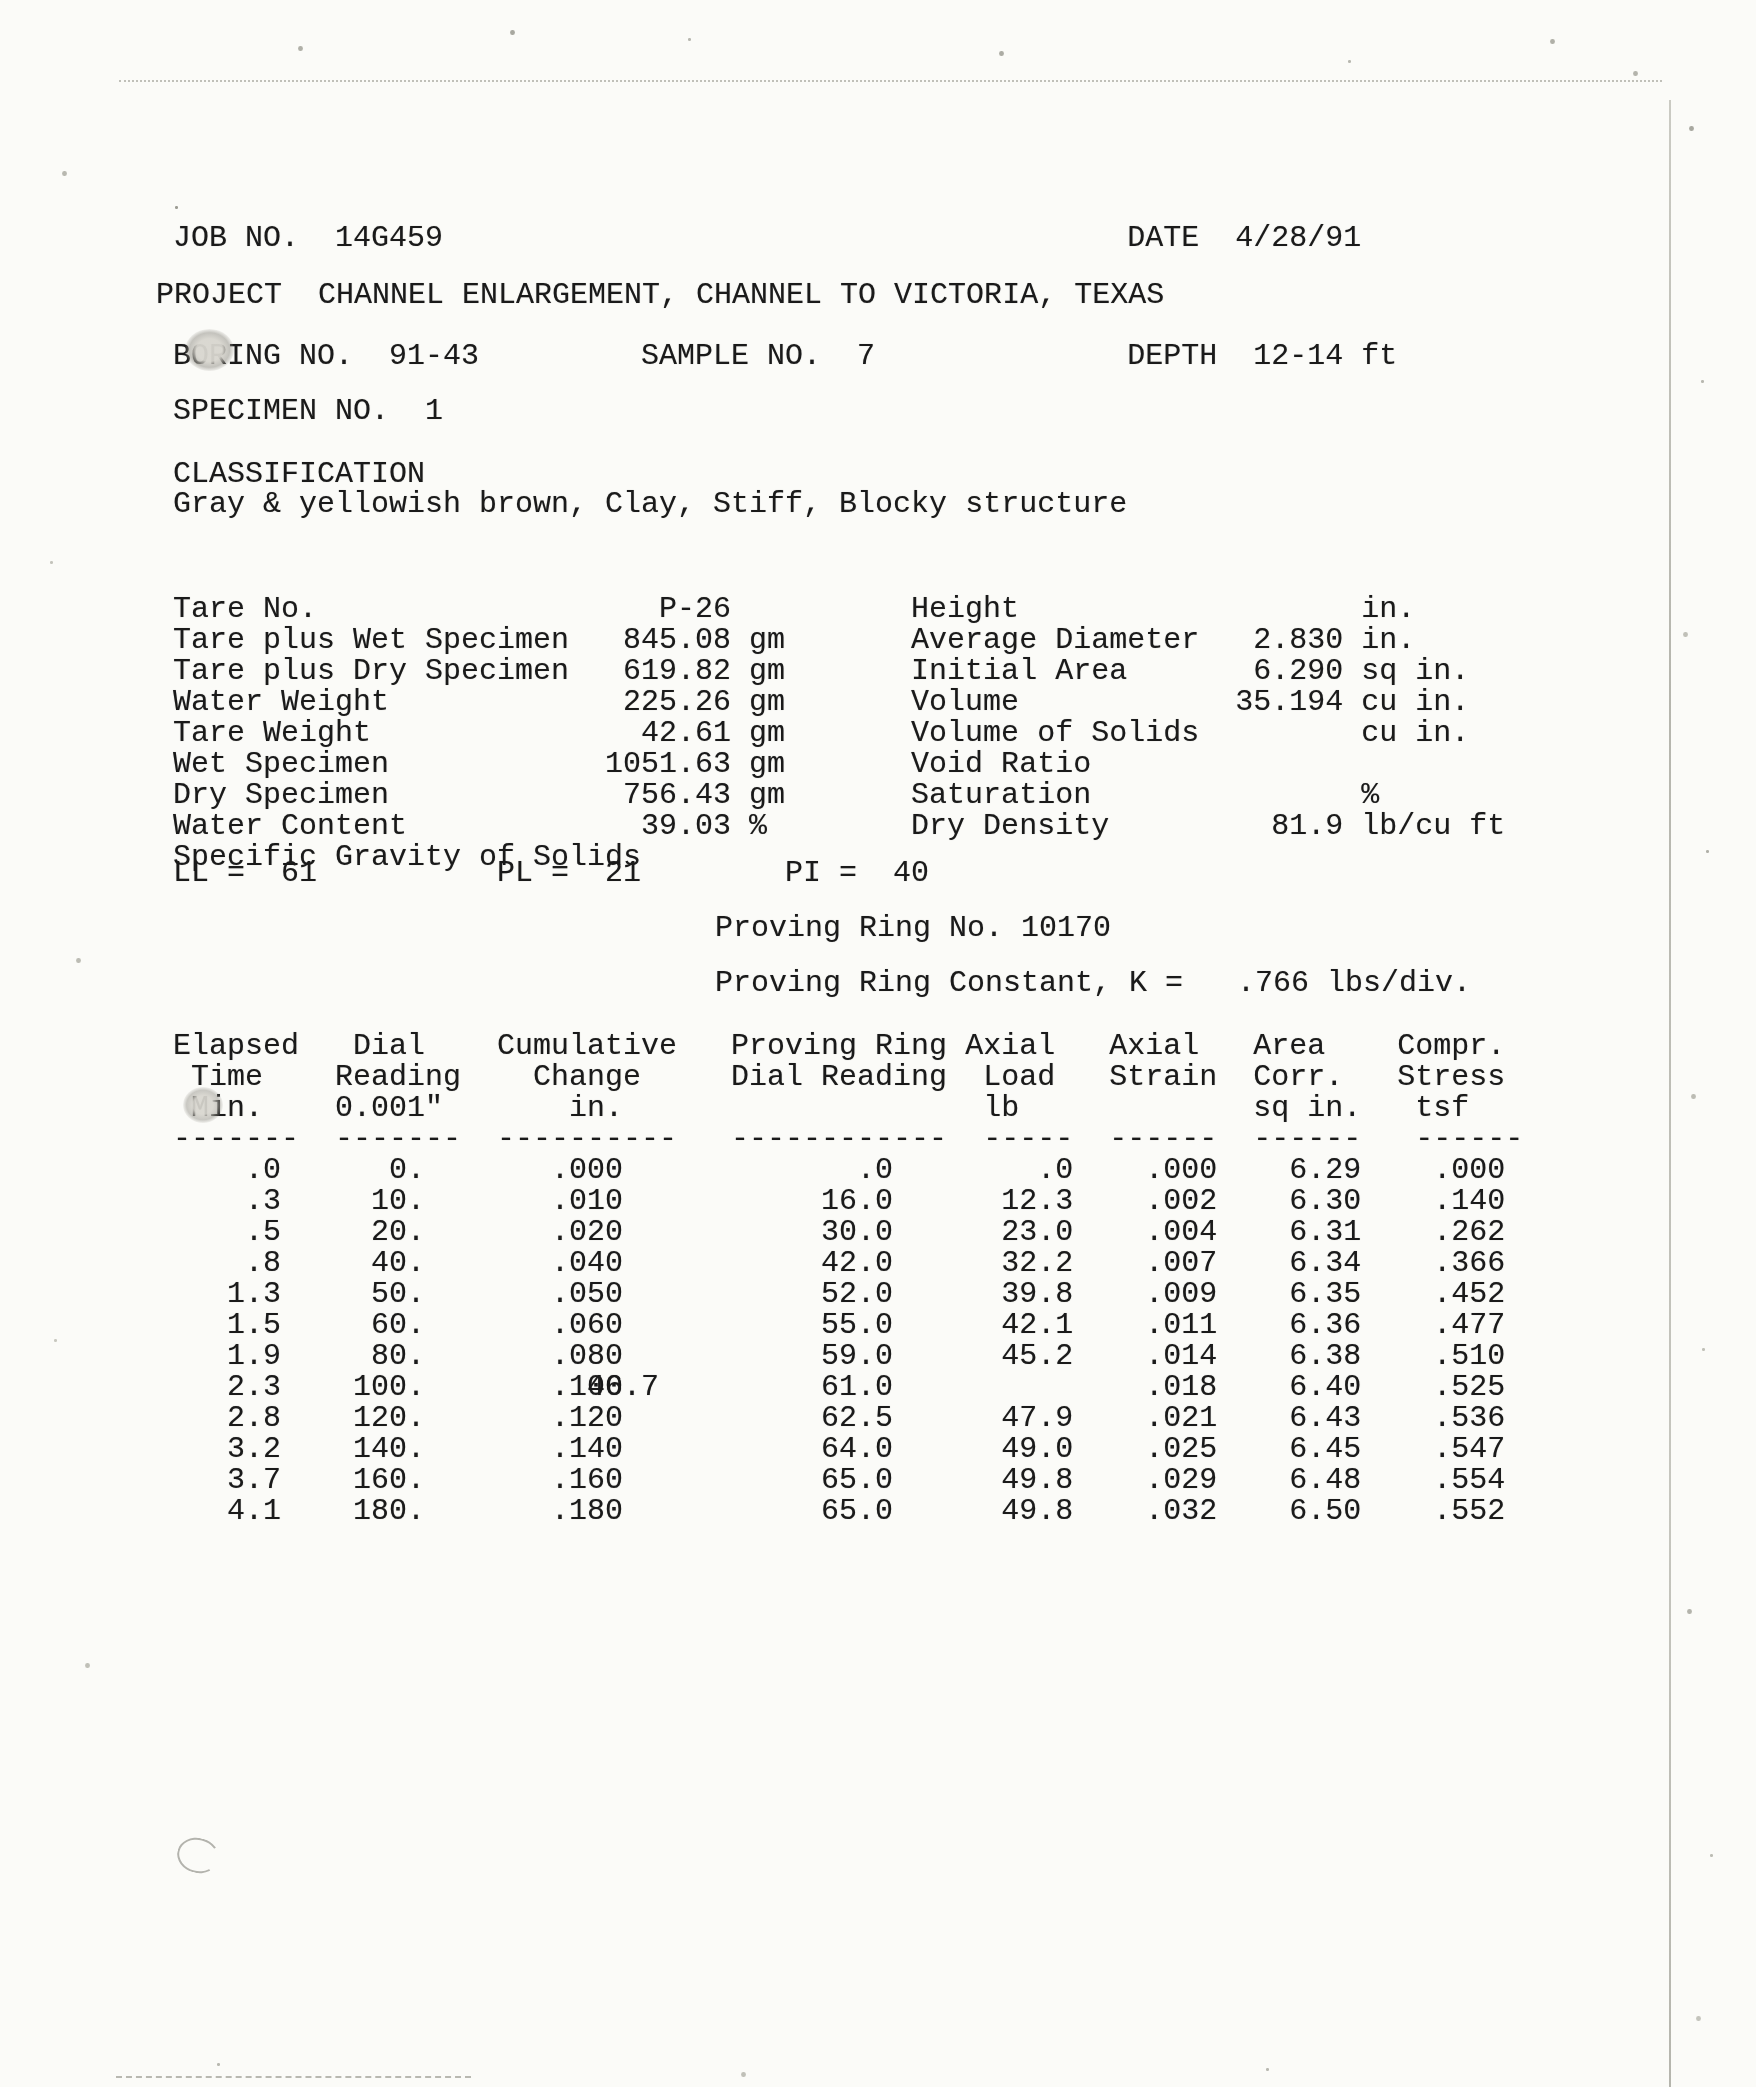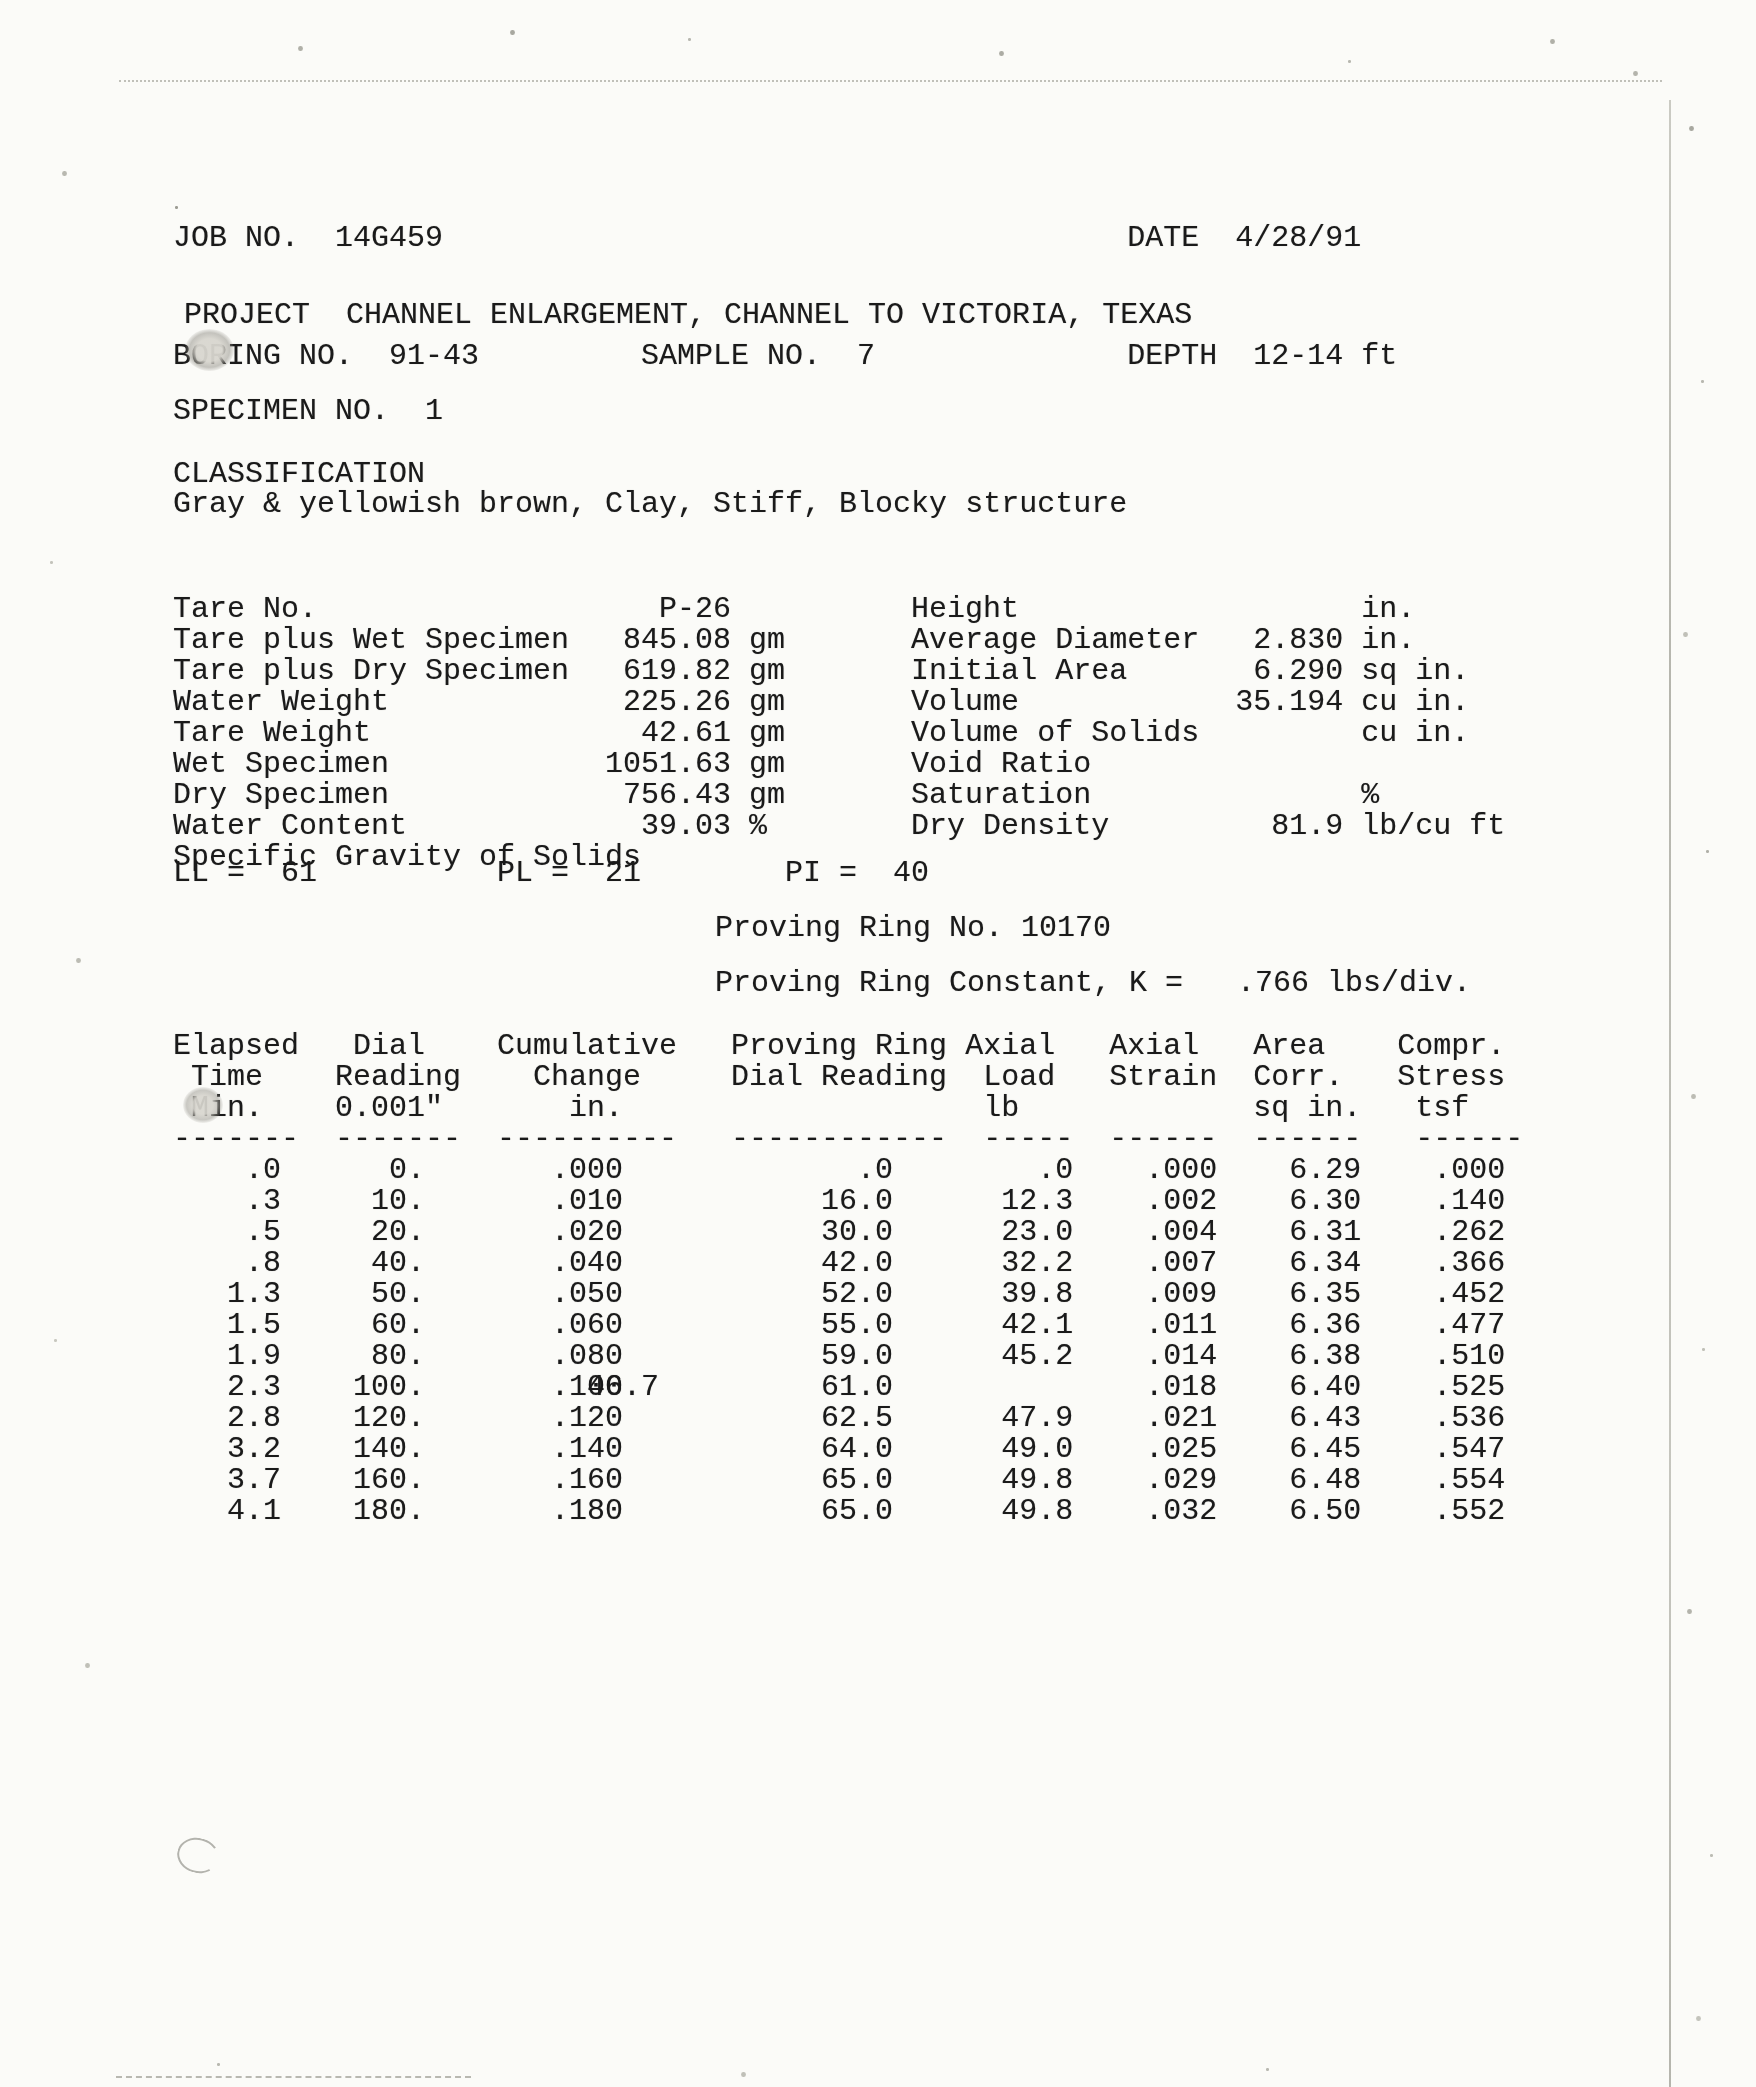--- a/index.html
+++ b/index.html
@@ -114,21 +114,21 @@
 </head>
 <body>
 
 <div class="line" style="left:173px; top:223px;">
   <span style="left:0;">JOB NO.</span>
   <span style="left:9ch;">14G459</span>
   <span style="left:53ch;">DATE</span>
   <span style="left:59ch;">4/28/91</span>
 </div>
 
-<div class="line" style="left:184px; top:280px;margin-top:20px;">
+<div class="line" style="left:156px; top:280px;">
   <span style="left:0;">PROJECT</span>
   <span style="left:9ch;">CHANNEL ENLARGEMENT, CHANNEL TO VICTORIA, TEXAS</span>
 </div>
 
 <div class="line" style="left:173px; top:341px;">
   <span style="left:0;">BORING NO.</span>
   <span style="left:12ch;">91-43</span>
   <span style="left:26ch;">SAMPLE NO.</span>
   <span style="left:38ch;">7</span>
   <span style="left:53ch;">DEPTH</span>

